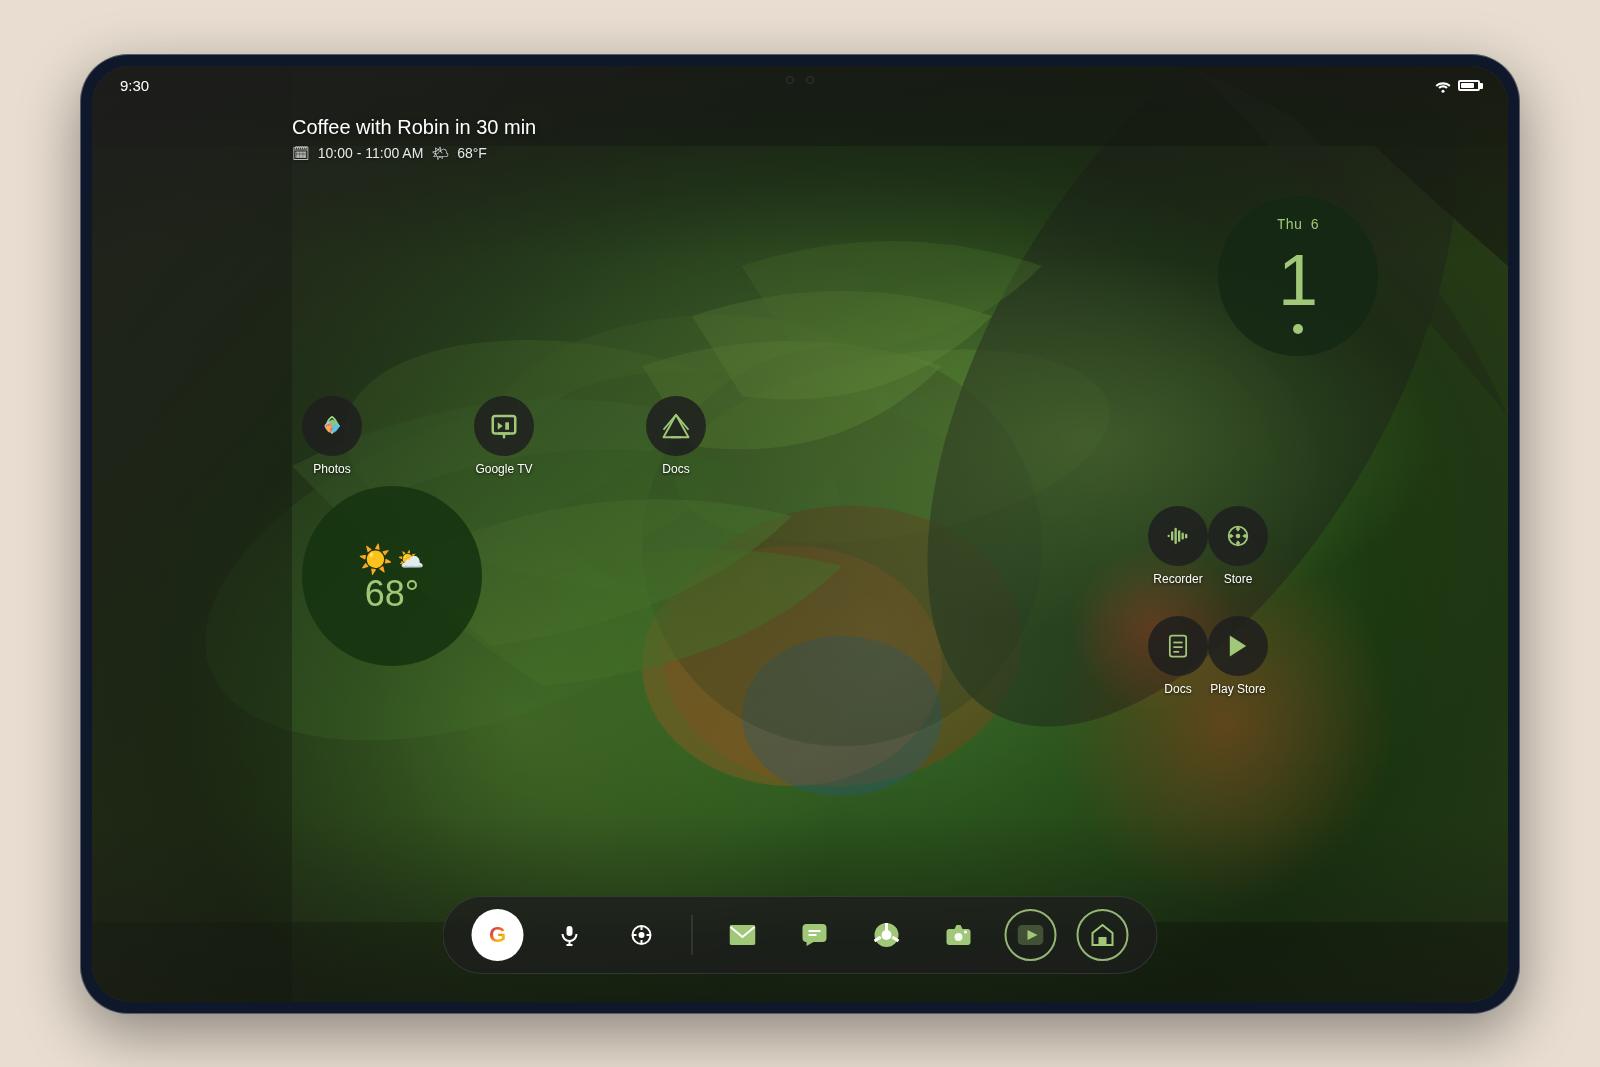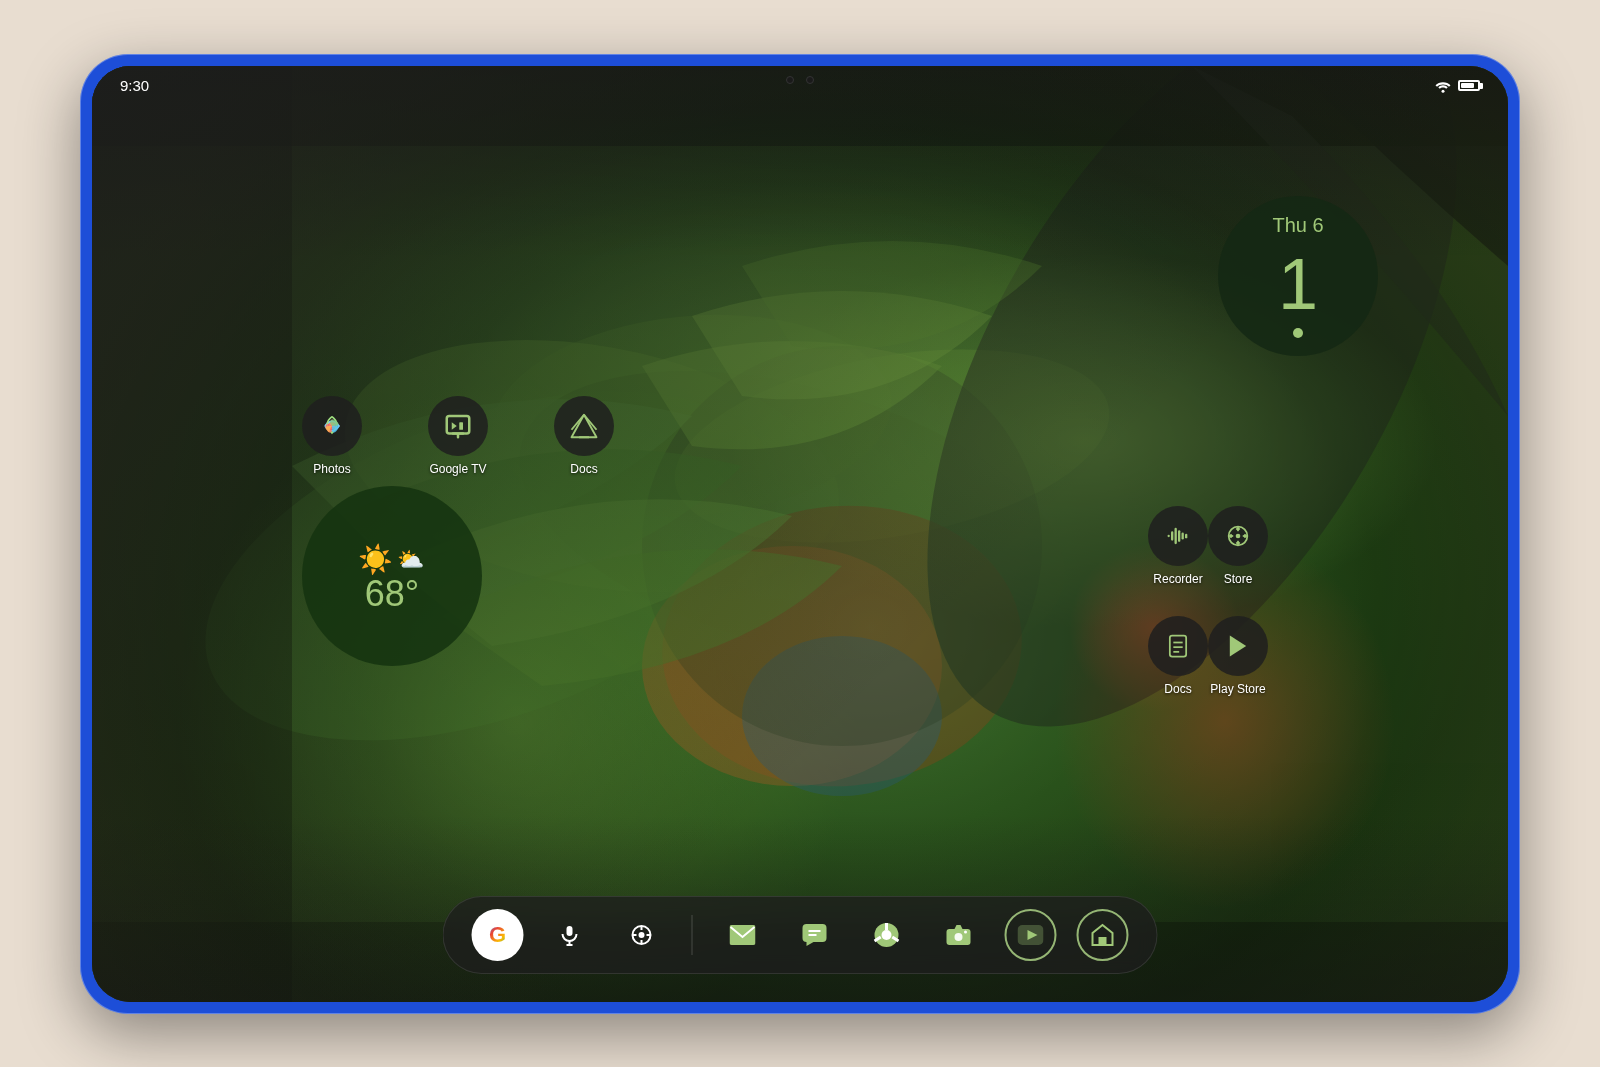--- a/index.html
+++ b/index.html
@@ -10,21 +10,21 @@
       display: flex;
       align-items: center;
       justify-content: center;
       font-family: 'Google Sans', Arial, sans-serif;
       overflow: hidden;
     }
 
     .tablet-outer {
       width: 1440px;
       height: 960px;
-      background: #1d4ed8;
+      background: #0f172a;
       border-radius: 48px;
       padding: 12px;
       box-shadow: 0 20px 60px rgba(0,0,0,0.4), inset 0 0 0 1px rgba(255,255,255,0.3);
       position: relative;
     }
 
     .tablet-inner {
       width: 100%;
       height: 100%;
       border-radius: 38px;
@@ -174,23 +174,24 @@
       border-radius: 50%;
       display: flex;
       flex-direction: column;
       align-items: center;
       justify-content: center;
       z-index: 40;
     }
 
     .clock-day {
       color: #a0c878;
-      font-size: 20px;
+      font-size: 14px;
       font-weight: 500;
       margin-bottom: 11px;
+      font-family: Liberation Mono, monospace;
     }
 
     .clock-number {
       color: #a0c878;
       font-size: 72px;
       font-weight: 300;
       line-height: 1;
     }
 
     .clock-dot {
@@ -238,21 +239,21 @@
     .cloud-icon {
       font-size: 22px;
     }
 
     
     .app-row-top {
       position: absolute;
       top: 330px;
       left: 210px;
       display: flex;
-      gap: 66px;
+      gap: 112px;
       z-index: 40;
     }
 
     
     .app-col-right {
       position: absolute;
       top: 440px;
       right: 240px;
       display: flex;
       flex-direction: column;
@@ -432,20 +433,29 @@
           <path d="M12 4C8 4 4.5 5.5 2 8l2 2c2-2 4.8-3 8-3s6 1 8 3l2-2C19.5 5.5 16 4 12 4z" fill="white"></path>
           <path d="M12 8c-2.5 0-4.7 1-6.3 2.7l2 2C8.8 11.6 10.3 11 12 11s3.2.6 4.3 1.7l2-2C16.7 9 14.5 8 12 8z" fill="white"></path>
           <circle cx="12" cy="16" r="2" fill="white"></circle>
         </svg>
         <div class="battery-icon">
           <div class="battery-fill"></div>
         </div>
       </div>
     </div>
 
+    <div class="calendar-event">
+      <div class="calendar-event-title">Coffee with Robin in 30 min</div>
+      <div class="calendar-event-detail">
+        <span>🗓</span>
+        <span>10:00 - 11:00 AM</span>
+        <span>🌤</span>
+        <span>68°F</span>
+      </div>
+    </div>
 
     <div class="clock-widget">
       <div class="clock-day">Thu 6</div>
       <div class="clock-number">1</div>
       <div class="clock-dot"></div>
     </div>
 
     <div class="weather-widget">
       <div class="weather-icon-area">
         <span class="sun-icon">☀️</span>

